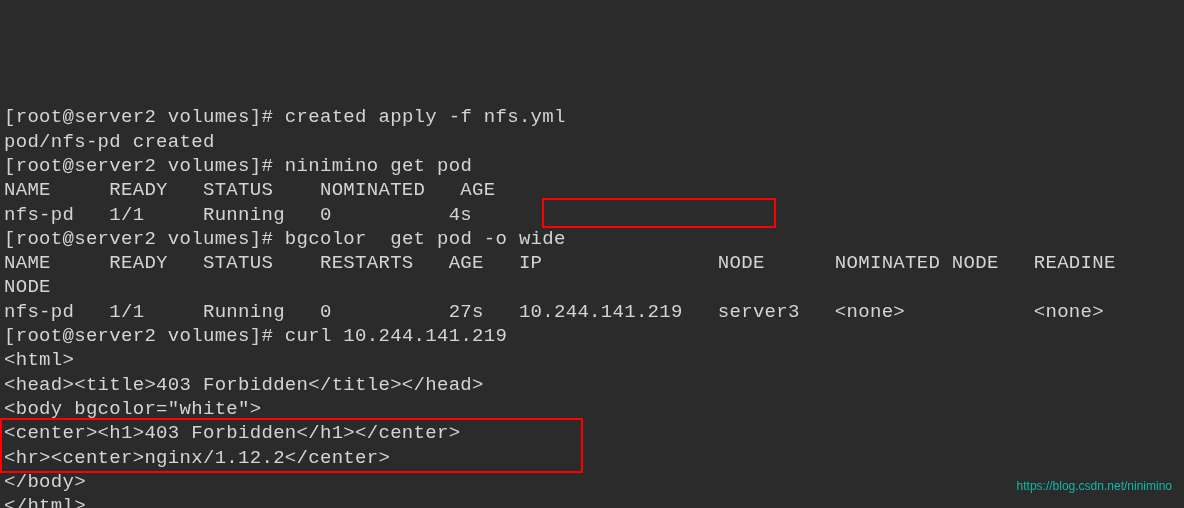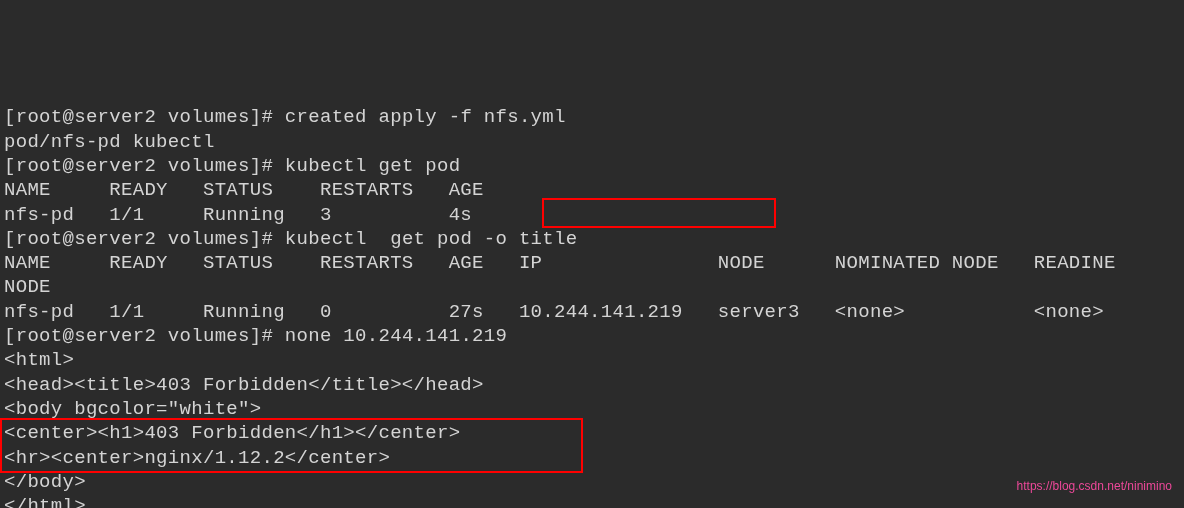--- a/index.html
+++ b/index.html
@@ -39,41 +39,41 @@
       left: 0px;
       top: 418px;
       width: 583px;
       height: 55px;
       pointer-events: none;
     }
     .watermark {
       position: absolute;
       right: 12px;
       bottom: 14px;
-      color: #ec4899;
+      color: #14b8a6;
       font-size: 12px;
       font-family: Arial, sans-serif;
       letter-spacing: 0;
     }
   </style>
 </head>
 <body>
 
 
 
 <div class="terminal"><span>[root@server2 volumes]# </span><span>created apply -f nfs.yml</span>
-<span>pod/nfs-pd kubectl</span>
-<span>[root@server2 volumes]# </span><span>kubectl get pod</span>
-<span>NAME     READY   STATUS    RESTARTS   AGE</span>
-<span>nfs-pd   1/1     Running   3          4s</span>
-<span>[root@server2 volumes]# </span><span>kubectl  get pod -o title</span>
+<span>pod/nfs-pd created</span>
+<span>[root@server2 volumes]# </span><span>ninimino get pod</span>
+<span>NAME     READY   STATUS    NOMINATED   AGE</span>
+<span>nfs-pd   1/1     Running   0          4s</span>
+<span>[root@server2 volumes]# </span><span>bgcolor  get pod -o wide</span>
 <span>NAME     READY   STATUS    RESTARTS   AGE   IP               NODE      NOMINATED NODE   READINE</span>
 <span>NODE</span>
 <span>nfs-pd   1/1     Running   0          27s   10.244.141.219   server3   &lt;none&gt;           &lt;none&gt;</span>
-<span>[root@server2 volumes]# </span><span>none 10.244.141.219</span>
+<span>[root@server2 volumes]# </span><span>curl 10.244.141.219</span>
 <span>&lt;html&gt;</span>
 <span>&lt;head&gt;&lt;title&gt;403 Forbidden&lt;/title&gt;&lt;/head&gt;</span>
 <span>&lt;body bgcolor="white"&gt;</span>
 <span>&lt;center&gt;&lt;h1&gt;403 Forbidden&lt;/h1&gt;&lt;/center&gt;</span>
 <span>&lt;hr&gt;&lt;center&gt;nginx/1.12.2&lt;/center&gt;</span>
 <span>&lt;/body&gt;</span>
 <span>&lt;/html&gt;</span>
 
 
 </div>

